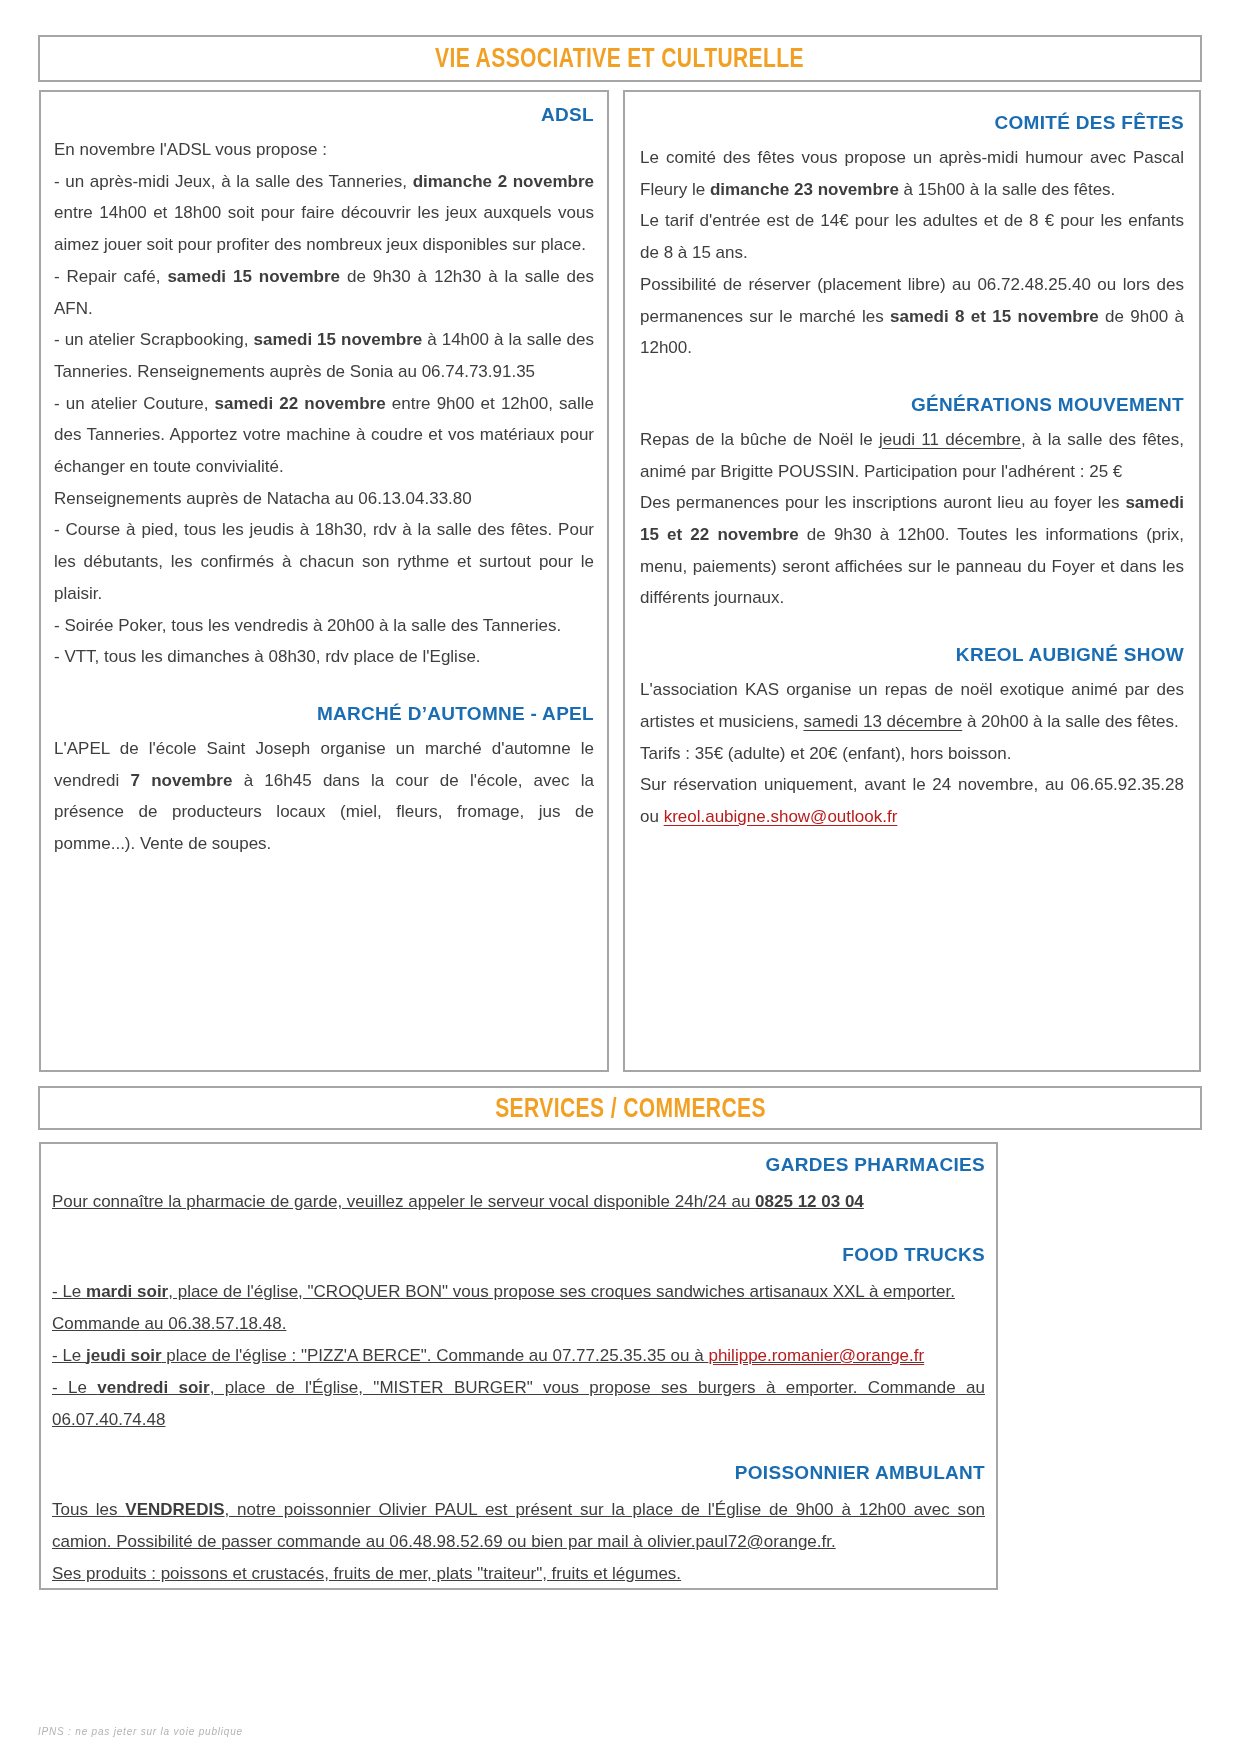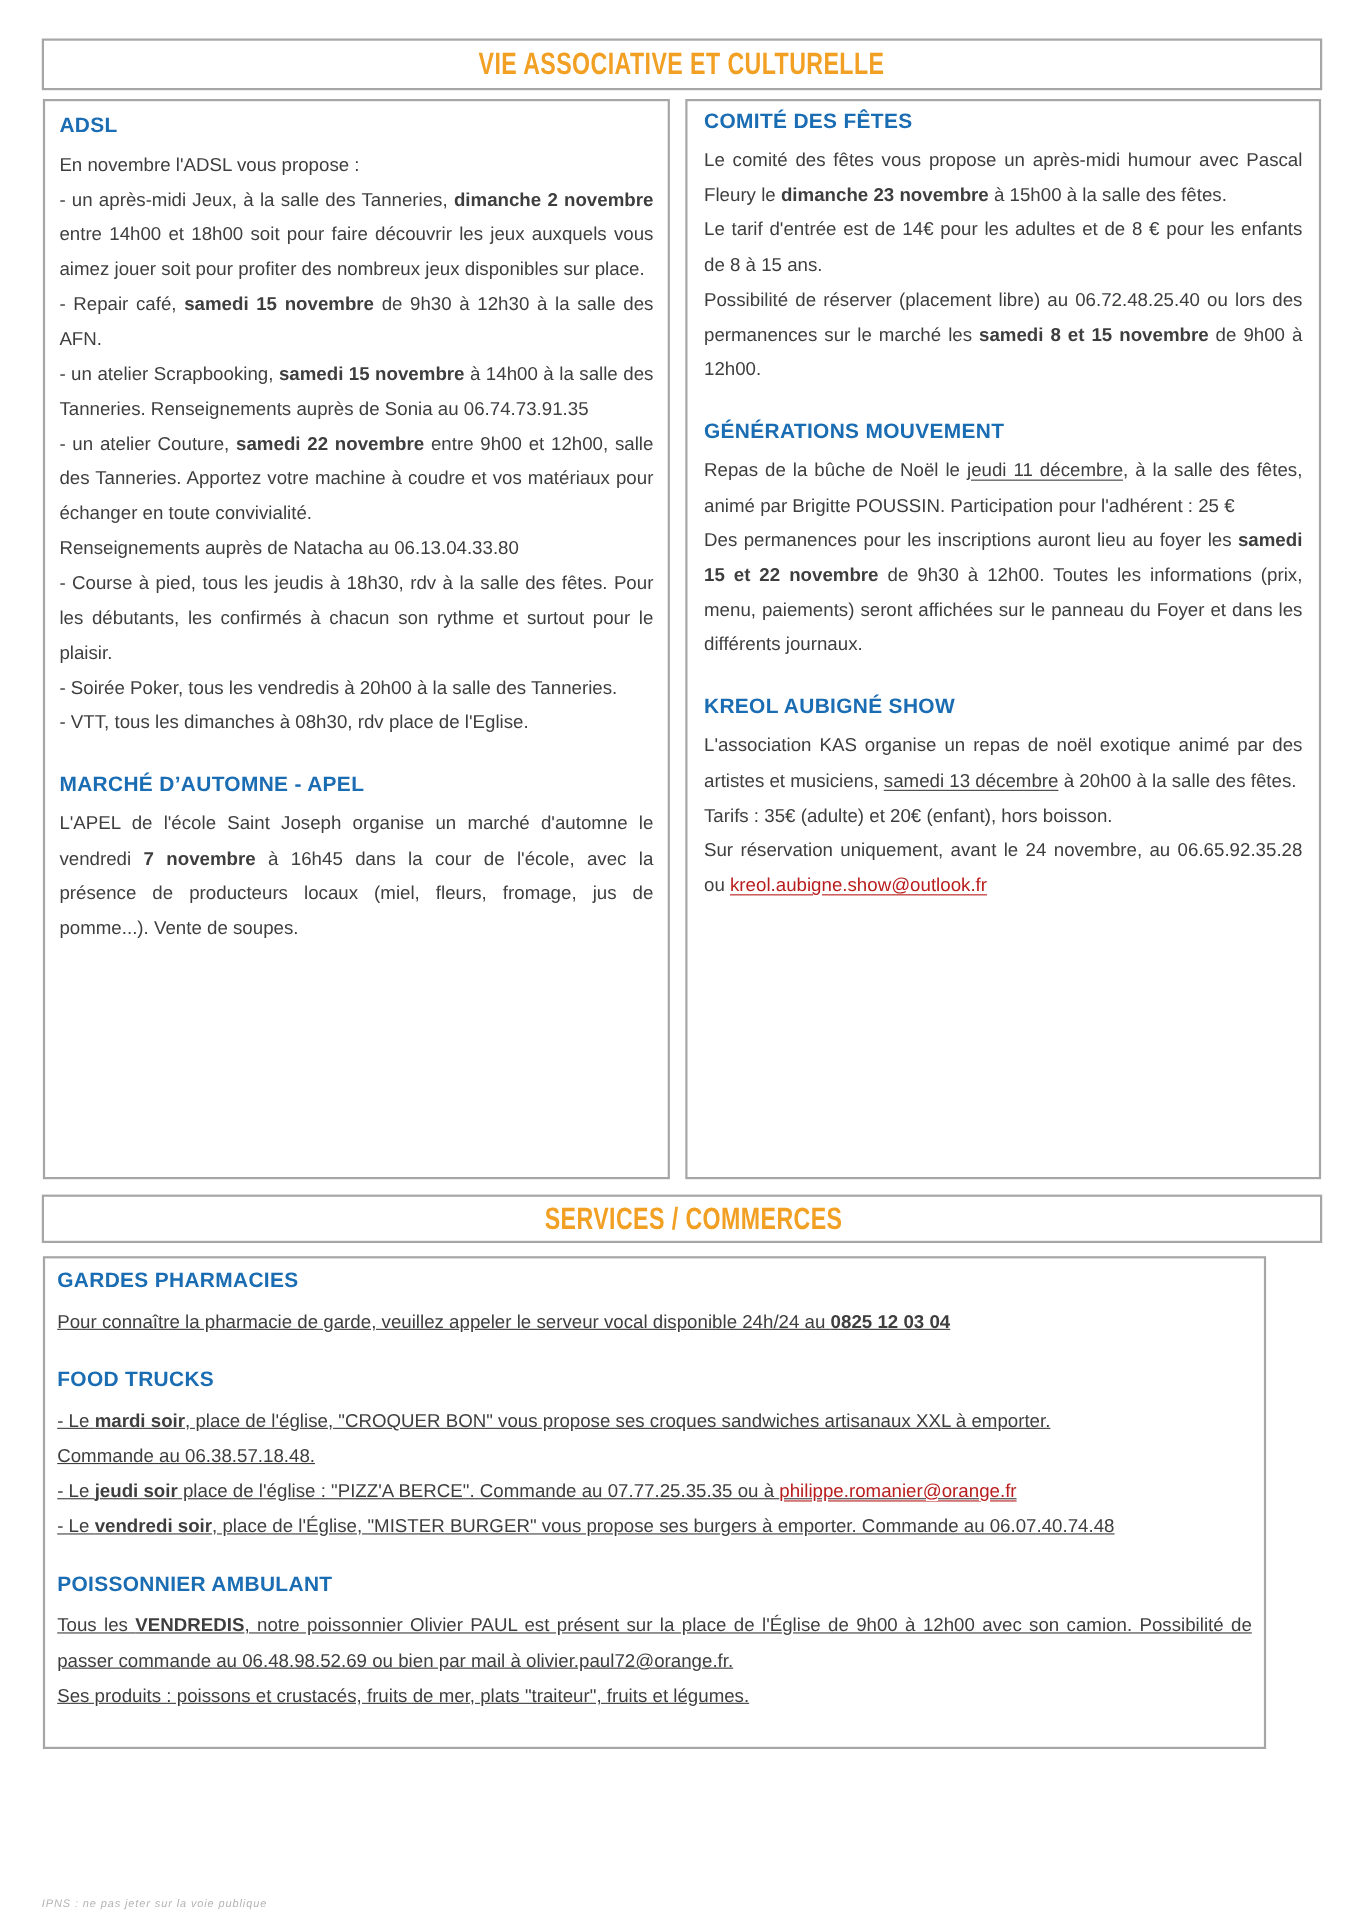--- a/index.html
+++ b/index.html
@@ -15,26 +15,26 @@
   
   .banner{display:flex;align-items:center;justify-content:center;overflow:hidden;}
   .banner-text{
     font-weight:bold;font-size:27px;color:#f2a024;white-space:nowrap;
     transform:scale(0.78,1.04);letter-spacing:0.5px;
   }
   #banner1{left:38px;top:35px;width:1164px;height:47px;}
   #banner2{left:38px;top:1086px;width:1164px;height:44px;padding-left:21px;}
   
   #left-box{left:39px;top:90px;width:570px;height:982px;padding:8px 13px;}
-  #right-box{left:623px;top:90px;width:578px;height:982px;padding:4px 15px;}
+  #right-box{left:623px;top:90px;width:578px;height:982px;padding:16px 15px;}
   
-  #services-box{left:39px;top:1142px;width:1112px;height:448px;padding:6px 11px;}
+  #services-box{left:39px;top:1142px;width:959px;height:448px;padding:6px 11px;}
   .section-title{
     color:#1b6db3;font-weight:bold;font-size:19px;line-height:26px;
-    text-align:left;letter-spacing:0.3px;margin:28px 0 6px;
+    text-align:right;letter-spacing:0.3px;margin:28px 0 6px;
   }
   .col .section-title:first-child,
   #services-box .section-title:first-child{margin-top:2px;}
   #services-box .section-title{margin:24px 0 8px;}
   .col .para{
     font-size:17px;line-height:31.7px;text-align:justify;margin:0;
   }
   #services-box .para{
     font-size:17px;line-height:32px;text-align:justify;margin:0;text-decoration:underline;
   }

